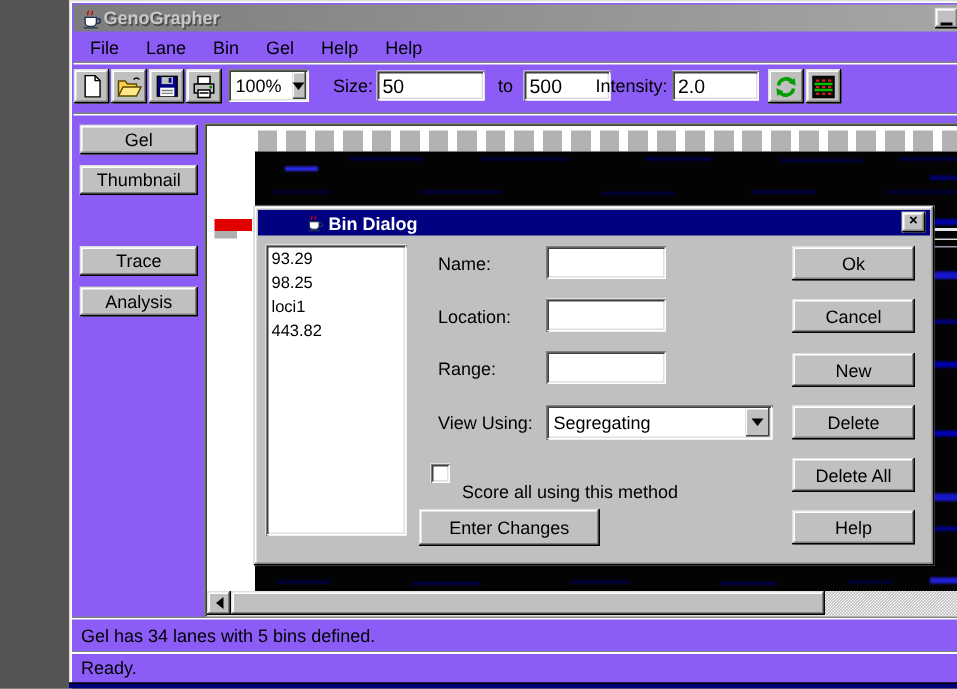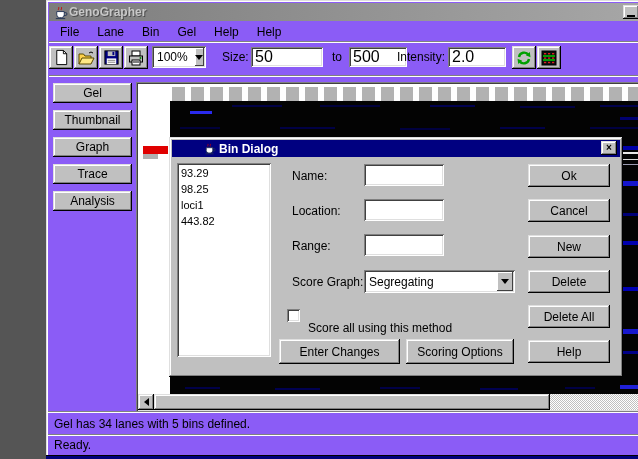--- a/index.html
+++ b/index.html
@@ -19,21 +19,21 @@
   #titlebar{left:3px;top:3px;width:632px;height:18px;background:linear-gradient(90deg,#7d7d7d,#a9a9a9);display:flex;align-items:center;}
   #titlebar .t-text{color:#c8c8c8;font-weight:bold;font-size:12px;text-shadow:1px 1px 0 #4b4b4b;margin-left:3px;}
   .winbtn{width:16px;height:14px;display:flex;align-items:center;justify-content:center;font-size:10px;font-weight:bold;line-height:1;}
   .min-glyph{width:8px;height:2px;background:#000;margin-top:7px;}
   .max-glyph{width:9px;height:8px;border:1px solid #000;border-top:2px solid #000;}
   
   #menubar{left:3px;top:23px;width:632px;height:18px;display:flex;align-items:center;padding-left:2px;}
   .menu-item{padding:1px 9px;}
   
   .toolbtn{width:24px;height:23px;display:flex;align-items:center;justify-content:center;}
-  .field{font-size:16px;padding:2px 4px;border:none;outline:none;background:#fff;font-family:"Liberation Sans",sans-serif;
+  .field{font-size:13px;padding:2px 4px;border:none;outline:none;background:#fff;font-family:"Liberation Sans",sans-serif;
          box-shadow: inset 1px 1px 0 #808080, inset -1px -1px 0 #fff, inset 2px 2px 0 #404040, inset -2px -2px 0 #dfdfdf;}
   .combo{background:#fff;box-shadow: inset 1px 1px 0 #808080, inset -1px -1px 0 #fff, inset 2px 2px 0 #404040, inset -2px -2px 0 #dfdfdf;display:flex;align-items:center;}
   .combo .combo-text{flex:1;padding:0 5px;}
   .combo .combo-arrow{width:16px;align-self:stretch;margin:2px;display:flex;align-items:center;justify-content:center;}
   .tri-down{width:0;height:0;border-left:4px solid transparent;border-right:4px solid transparent;border-top:5px solid #000;}
   .tri-up{width:0;height:0;border-left:4px solid transparent;border-right:4px solid transparent;border-bottom:5px solid #000;}
   .tri-left{width:0;height:0;border-top:4px solid transparent;border-bottom:4px solid transparent;border-right:5px solid #000;}
   .tri-right{width:0;height:0;border-top:4px solid transparent;border-bottom:4px solid transparent;border-left:5px solid #000;}
   
   .side-btn{left:7px;width:79px;height:20px;display:flex;align-items:center;justify-content:center;font-size:12px;}
@@ -162,21 +162,20 @@
             <rect x="8" y="12.8" width="2.2" height="1.4"></rect>
             <rect x="12" y="12.8" width="2.2" height="1.4"></rect>
         </g>
       </svg>
     </div>
   </div>
   <div class="abs groove" style="left:3px;top:75px;width:632px;"></div>
 
   <div class="side-btn raised abs" style="top:83px;">Gel</div>
   <div class="side-btn raised abs" style="top:110px;">Thumbnail</div>
-  <div class="side-btn raised abs" style="top:137px;">Graph</div>
   <div class="side-btn raised abs" style="top:164px;">Trace</div>
   <div class="side-btn raised abs" style="top:191px;">Analysis</div>
 
   <div id="viewport" class="abs">
     <div id="wells" class="abs"></div>
     <div id="gel" class="abs">
 
       <div class="band" style="left:20px;top:10px;width:22px;height:3px;background:#2a2aee;"></div>
       <div class="band" style="left:62px;top:4px;width:50px;height:2px;background:#000046;"></div>
       <div class="band" style="left:150px;top:4px;width:60px;height:2px;background:#00003c;"></div>
@@ -257,33 +256,32 @@
       <div class="list-item">443.82</div>
     </div>
 
     <span class="dlg-label abs" style="left:123px;top:32px;">Name:</span>
     <input class="field abs" style="left: 195px; top: 27px; width: 80px; height: 22px;" readonly="" value="">
     <span class="dlg-label abs" style="left:123px;top:67px;">Location:</span>
     <input class="field abs" style="left: 195px; top: 62px; width: 80px; height: 22px;" readonly="" value="">
     <span class="dlg-label abs" style="left:123px;top:102px;">Range:</span>
     <input class="field abs" style="left: 195px; top: 97px; width: 80px; height: 22px;" readonly="" value="">
 
-    <span class="dlg-label abs" style="left:123px;top:138px;">Score Graph:</span>
+    <span class="dlg-label abs" style="left:123px;top:138px;">View Using:</span>
     <div class="combo abs" style="left:195px;top:133px;width:151px;height:23px;">
       <span class="combo-text">Segregating</span>
       <span class="combo-arrow raised-thin">
           <span class="tri-down"></span>
         </span>
     </div>
 
     <div class="checkbox abs" style="left:118px;top:172px;"></div>
     <span class="dlg-label abs" style="left:139px;top:184px;">Score all using this method</span>
 
     <div class="btn raised abs" style="left:110px;top:202px;width:121px;height:25px;">Enter Changes</div>
-    <div class="btn raised abs" style="left:237px;top:202px;width:108px;height:25px;">Scoring Options</div>
 
     <div class="btn raised abs" style="left:359px;top:27px;width:82px;height:23px;">Ok</div>
     <div class="btn raised abs" style="left:359px;top:62px;width:82px;height:23px;">Cancel</div>
     <div class="btn raised abs" style="left:359px;top:98px;width:82px;height:23px;">New</div>
     <div class="btn raised abs" style="left:359px;top:168px;width:82px;height:23px;">Delete All</div>
     <div class="btn raised abs" style="left:359px;top:133px;width:82px;height:23px;">Delete</div>
     <div class="btn raised abs" style="left:359px;top:203px;width:82px;height:23px;">Help</div>
   </div>
 
   <div class="abs groove" style="left:2px;top:411px;width:634px;"></div>

